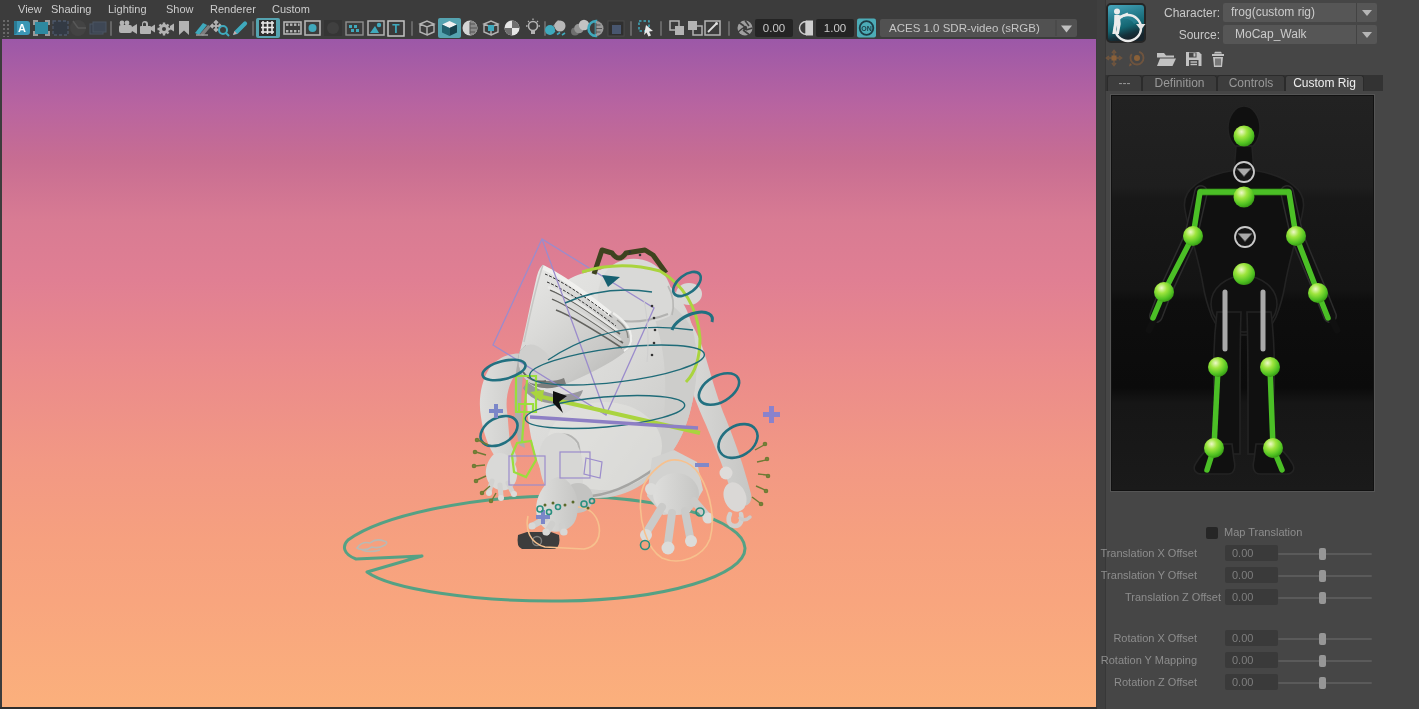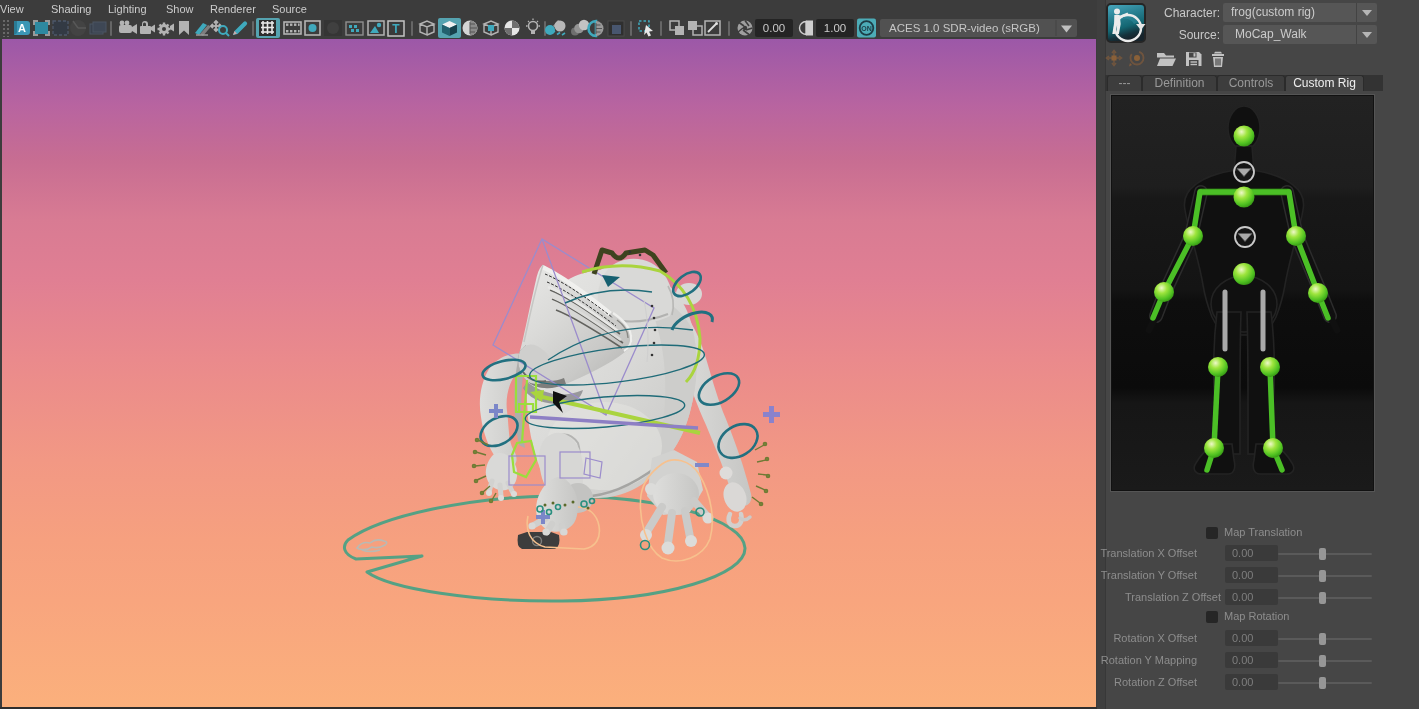--- a/index.html
+++ b/index.html
@@ -29,26 +29,26 @@
   .mfield{position:absolute;left:128px;top:-1px;width:46px;height:16px;background:#3a3a3a;border-radius:2px;
      font-size:11px;color:#7e7e7e;padding-left:7px;line-height:16px;}
   .mtrack{position:absolute;left:181px;top:7px;width:94px;height:2px;background:#5a5a5a;border-radius:1px;}
   .mhandle{position:absolute;left:222px;top:2px;width:7px;height:12px;background:#969696;border-radius:2px;}
   .chk{position:absolute;left:109px;width:12px;height:12px;background:#262626;border-radius:2px;}
   .chklbl{position:absolute;left:127px;top:-1px;font-size:11px;color:#8d8d8d;}
 </style>
 </head>
 <body>
 <div id="menubar">
-  <span style="left:0">View</span>
+  <span style="left:18px">View</span>
   <span style="left:51px">Shading</span>
   <span style="left:108px">Lighting</span>
   <span style="left:166px">Show</span>
   <span style="left:210px">Renderer</span>
-  <span style="left:272px">Source</span>
+  <span style="left:272px">Custom</span>
 </div>
 <div id="toolbar">
 <svg width="1097" height="22" style="position:absolute;left:0;top:0">
  <g stroke="#696969" stroke-width="2" stroke-dasharray="2 2">
   <line x1="4" y1="3" x2="4" y2="20"></line>
         <line x1="8" y1="3" x2="8" y2="20"></line>
  </g>
  <g stroke="#666" stroke-width="2" stroke-linecap="round">
   <line x1="111" y1="5" x2="111" y2="18"></line>
         <line x1="253" y1="5" x2="253" y2="18"></line>
@@ -687,24 +687,20 @@
       <span class="mfield">0.00</span>
       <span class="mtrack"></span>
       <span class="mhandle"></span>
     </div>
   <div class="mrow" style="left:0;top:590px;width:300px;padding-left:24px;">
       <span class="mlbl">Translation Z Offset</span>
       <span class="mfield">0.00</span>
       <span class="mtrack"></span>
       <span class="mhandle"></span>
     </div>
-  <div class="mrow" style="left:0;top:611px;width:300px;">
-      <span class="chk"></span>
-      <span class="chklbl">Map Rotation</span>
-    </div>
   <div class="mrow" style="left:0;top:631px;width:300px;">
       <span class="mlbl">Rotation X Offset</span>
       <span class="mfield">0.00</span>
       <span class="mtrack"></span>
       <span class="mhandle"></span>
     </div>
   <div class="mrow" style="left:0;top:653px;width:300px;">
       <span class="mlbl">Rotation Y Mapping</span>
       <span class="mfield">0.00</span>
       <span class="mtrack"></span>

